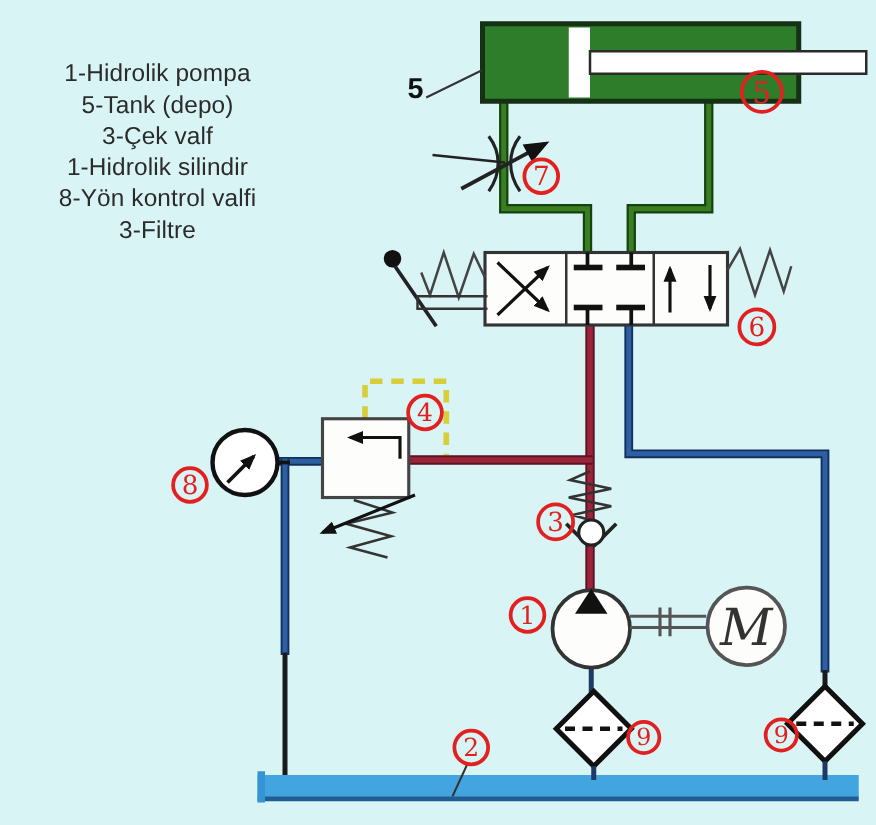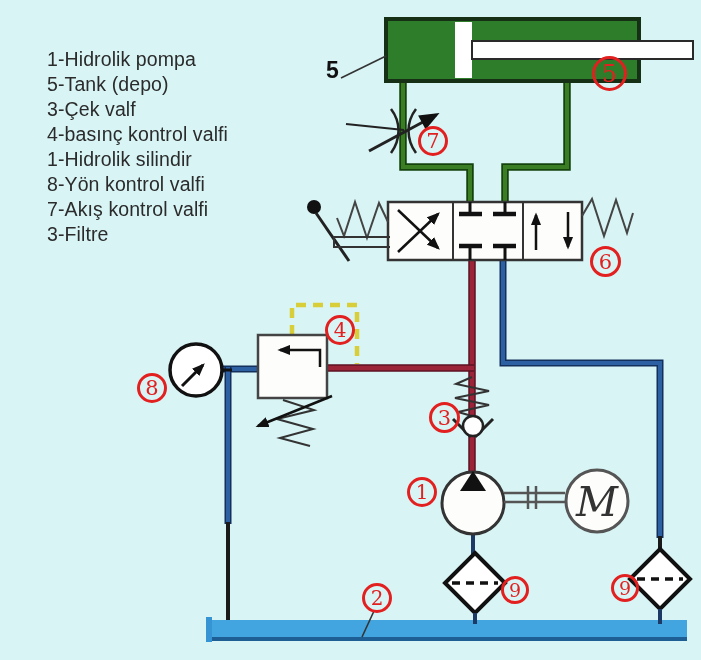--- a/index.html
+++ b/index.html
@@ -6,20 +6,21 @@
   body{font-family:"Liberation Sans", sans-serif;}
   .stage{
     position:relative;width:701px;height:660px;overflow:hidden;
     background:#d8f4f5;
   }
   .stage svg{position:absolute;left:0;top:0;}
   .legend{
     position:absolute;left:47px;top:47px;
     font-size:19.5px;line-height:25px;color:#2b2b2b;
     letter-spacing:0.1px;
+    text-align:center;
   }
   .legend-item{white-space:nowrap;}
   .pointer-label{
     position:absolute;left:326px;top:57px;
     font-size:23px;font-weight:bold;color:#111;
   }
   .badge{
     position:absolute;box-sizing:border-box;
     border:3px solid #e32020;border-radius:50%;
     color:#e32020;display:flex;align-items:center;justify-content:center;
@@ -183,24 +184,22 @@
       <polygon points="660,549 690,579 660,609 630,579" fill="#ffffff" stroke="#111" stroke-width="4"></polygon>
       <line x1="637" y1="579" x2="683" y2="579" stroke="#111" stroke-width="3.5" stroke-dasharray="8 6"></line>
       <line x1="660" y1="609" x2="660" y2="624" stroke="#1d3a66" stroke-width="4"></line>
     </g>
   </svg>
 
   <div class="legend">
     <div class="legend-item">1-Hidrolik pompa</div>
     <div class="legend-item">5-Tank (depo)</div>
     <div class="legend-item">3-Çek valf</div>
-    <div class="legend-item">4-basınç kontrol valfi</div>
     <div class="legend-item">1-Hidrolik silindir</div>
     <div class="legend-item">8-Yön kontrol valfi</div>
-    <div class="legend-item">7-Akış kontrol valfi</div>
     <div class="legend-item">3-Filtre</div>
   </div>
 
   <div class="pointer-label">5</div>
 
   <div class="badge b1">1</div>
   <div class="badge b2">2</div>
   <div class="badge b3">3</div>
   <div class="badge b4">4</div>
   <div class="badge b5">5</div>

